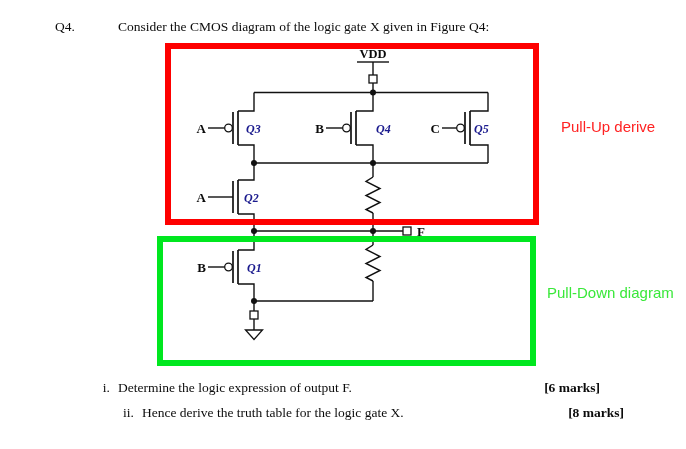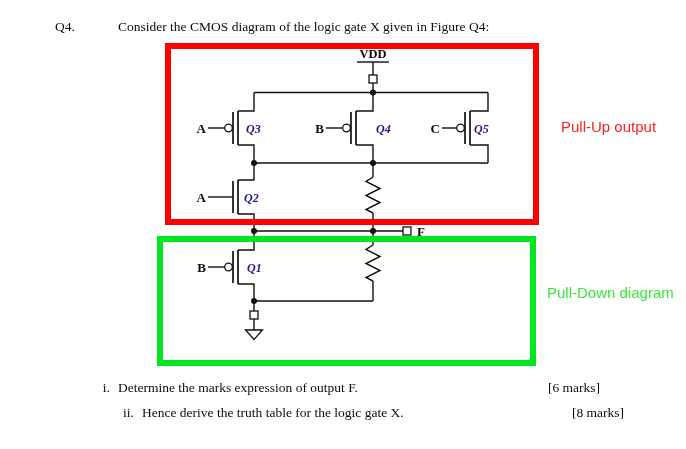--- a/index.html
+++ b/index.html
@@ -17,21 +17,21 @@
   }
   .region-box{box-sizing:border-box;background:transparent;z-index:2;}
   .pullup-box{left:165px;top:43px;width:374px;height:182px;border:6px solid #fe0000;}
   .pulldown-box{left:157px;top:236px;width:379px;height:130px;border:6px solid #00e71f;}
   .region-label{z-index:3;font-family:"Liberation Sans", sans-serif;font-size:15px;line-height:17px;}
   .pullup-label{left:561px;top:118px;color:#ff2222;}
   .pulldown-label{left:547px;top:284px;color:#3ae83a;}
   .subq{left:0;width:686px;height:18px;font-size:13.5px;line-height:15px;}
   .subq .numeral{position:absolute;left:88px;width:22px;text-align:right;}
   .subq .stext{position:absolute;left:118px;}
-  .subq .marks{position:absolute;left:520px;width:80px;text-align:right;font-weight:normal;}
+  .subq .marks{position:absolute;left:520px;width:80px;text-align:right;font-weight:bold;}
   .row-i{top:380px;}
   .row-ii{top:405px;margin-left:24px;}
   svg text{font-family:"Liberation Serif", serif;}
   .wire{stroke:#111;stroke-width:1.4;fill:none;}
   .bar{stroke:#111;stroke-width:1.7;fill:none;}
   .pin{fill:#ffffff;stroke:#111;stroke-width:1.3;}
   .dot{fill:#111;stroke:none;}
   .bubble{fill:#ffffff;stroke:#111;stroke-width:1.3;}
   .netlabel{font-weight:bold;font-size:13px;fill:#0b0b0b;}
   .qlabel{font-weight:bold;font-style:italic;font-size:12px;fill:#1b1b8e;}
@@ -139,26 +139,26 @@
       <circle class="dot" cx="254" cy="231" r="3"></circle>
       <circle class="dot" cx="373" cy="231" r="3"></circle>
       <circle class="dot" cx="254" cy="301" r="3"></circle>
     </g>
   </svg>
 
 
   <div class="abs region-box pullup-box"></div>
   <div class="abs region-box pulldown-box"></div>
 
-  <span class="abs region-label pullup-label">Pull-Up output</span>
+  <span class="abs region-label pullup-label">Pull-Up derive</span>
   <span class="abs region-label pulldown-label">Pull-Down diagram</span>
 
   <div class="abs subq row-i">
     <span class="numeral">i.</span>
-    <span class="stext">Determine the marks expression of output F.</span>
+    <span class="stext">Determine the logic expression of output F.</span>
     <span class="marks">[6 marks]</span>
   </div>
   <div class="abs subq row-ii">
     <span class="numeral">ii.</span>
     <span class="stext">Hence derive the truth table for the logic gate X.</span>
     <span class="marks">[8 marks]</span>
   </div>
 
 </div>
 

